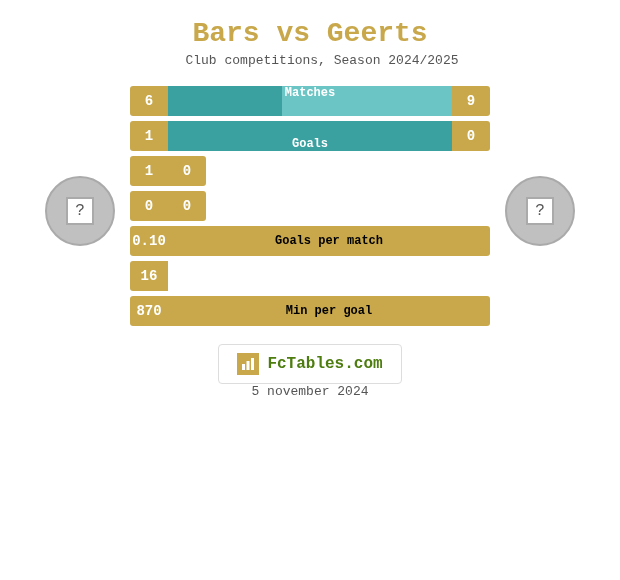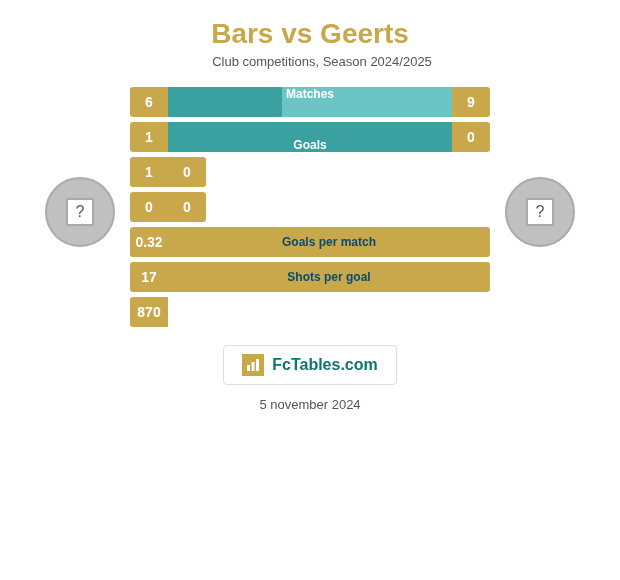--- a/index.html
+++ b/index.html
@@ -16,20 +16,21 @@
       overflow: hidden;
     }
 
     .page-wrapper {
       width: 620px;
       height: 580px;
       background: #fff;
       display: flex;
       flex-direction: column;
       align-items: center;
+      font-family: Liberation Mono, monospace;
     }
 
     .title {
       font-size: 28px;
       font-weight: bold;
       color: #c8a84b;
       margin-top: 18px;
       margin-bottom: 4px;
     }
 
@@ -164,21 +165,21 @@
       background: #c8a84b;
       display: flex;
       align-items: center;
       justify-content: center;
       border-radius: 0 3px 3px 0;
     }
 
     .stat-row-single .bar-label {
       font-size: 12px;
       font-weight: bold;
-      color: #0c4a6e;
+      color: #000000;
       white-space: nowrap;
     }
 
     .watermark {
       margin-top: 18px;
       background: #fff;
       border: 1px solid #ddd;
       padding: 8px 18px;
       border-radius: 4px;
       display: flex;
@@ -191,27 +192,27 @@
       height: 22px;
       background: #c8a84b;
       display: flex;
       align-items: center;
       justify-content: center;
     }
 
     .watermark-text {
       font-size: 16px;
       font-weight: bold;
-      color: #0f766e;
+      color: #4d7c0f;
     }
 
     .footer-date {
       font-size: 13px;
       color: #555;
-      margin-top: 12px;
+      margin-top: 0;
     }
   </style>
 </head>
 <body>
 
 <div class="page-wrapper">
 
   <div class="title">Bars vs Geerts</div>
   <div class="subtitle">Club competitions, Season 2024/2025</div>
 
@@ -242,33 +243,33 @@
         </div>
         <div class="stat-row">
           <div class="stat-left-val">1</div>
           <div class="stat-right-val">0</div>
         </div>
         <div class="stat-row">
           <div class="stat-left-val">0</div>
           <div class="stat-right-val">0</div>
         </div>
         <div class="stat-row stat-row-single">
-          <div class="stat-left-val">0.32</div>
+          <div class="stat-left-val">0.10</div>
           <div class="stat-bar-single">
             <span class="bar-label">Goals per match</span>
           </div>
         </div>
         <div class="stat-row stat-row-single">
-          <div class="stat-left-val">17</div>
-          <div class="stat-bar-single">
-            <span class="bar-label">Shots per goal</span>
-          </div>
+          <div class="stat-left-val">16</div>
         </div>
         <div class="stat-row stat-row-single">
           <div class="stat-left-val">870</div>
+          <div class="stat-bar-single">
+            <span class="bar-label">Min per goal</span>
+          </div>
         </div>
       </div>
 
     <div class="team-right">
       <div class="team-logo-placeholder">
         <div class="team-logo-inner">?</div>
       </div>
     </div>
 
   </div>

